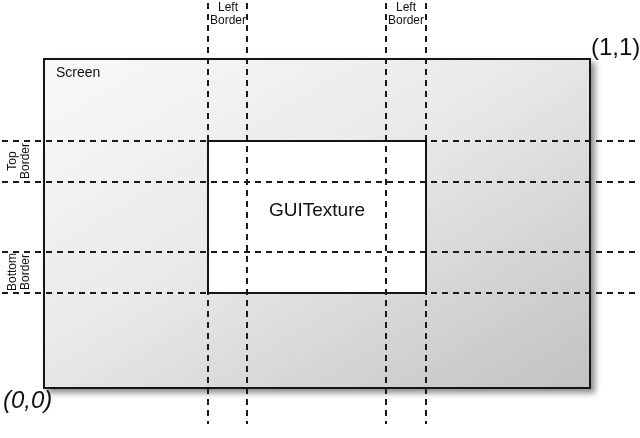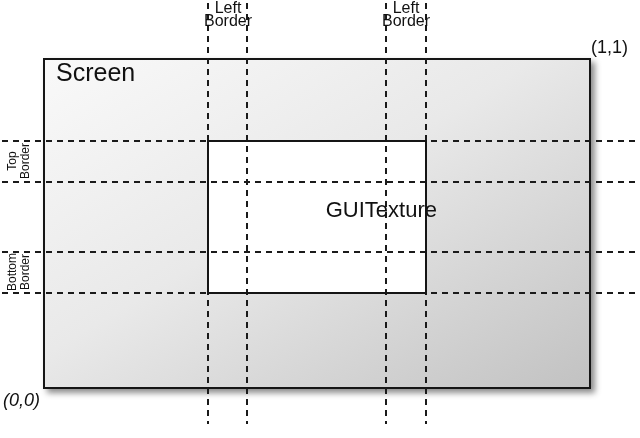--- a/index.html
+++ b/index.html
@@ -49,60 +49,59 @@
   .v2 { left: 246px; }
   .v3 { left: 385px; }
   .v4 { left: 425px; }
   .h1 { top: 140px; }
   .h2 { top: 181px; }
   .h3 { top: 251px; }
   .h4 { top: 292px; }
   .screen-label {
     position: absolute;
     left: 56px; top: 61px;
-    font-size: 25px;
+    font-size: 14px;
     line-height: 22px;
     color: #111111;
     white-space: nowrap;
   }
   .texture-label {
     position: absolute;
     left: 207px; top: 199px;
     width: 220px;
-    text-align: right;
-    font-size: 22px;
+    text-align: center;
+    font-size: 19px;
     line-height: 22px;
     color: #111111;
-    margin-left: 10px;
   }
   .border-label-top {
     position: absolute;
     top: 1px;
     width: 78px;
     text-align: center;
-    font-size: 16px;
+    font-size: 12px;
     line-height: 13px;
     color: #111111;
   }
   .border-label-left {
     position: absolute;
     width: 44px; height: 28px;
     text-align: center;
     font-size: 12px;
     line-height: 13px;
     color: #111111;
     transform: rotate(-90deg);
   }
   .label-left-border  { left: 189px; }
   .label-right-border { left: 367px; }
   .label-top-border    { left: -2px; top: 147px; }
   .label-bottom-border { left: -2px; top: 258px; }
   .coord-label {
     position: absolute;
-    font-size: 18px;
+    font-size: 24px;
     line-height: 20px;
     color: #111111;
     white-space: nowrap;
   }
   .coord-origin { left: 3px; top: 390px; font-style: italic; }
   .coord-unit  { left: 591px; top: 37px; }
 </style>
 </head>
 <body>
 

